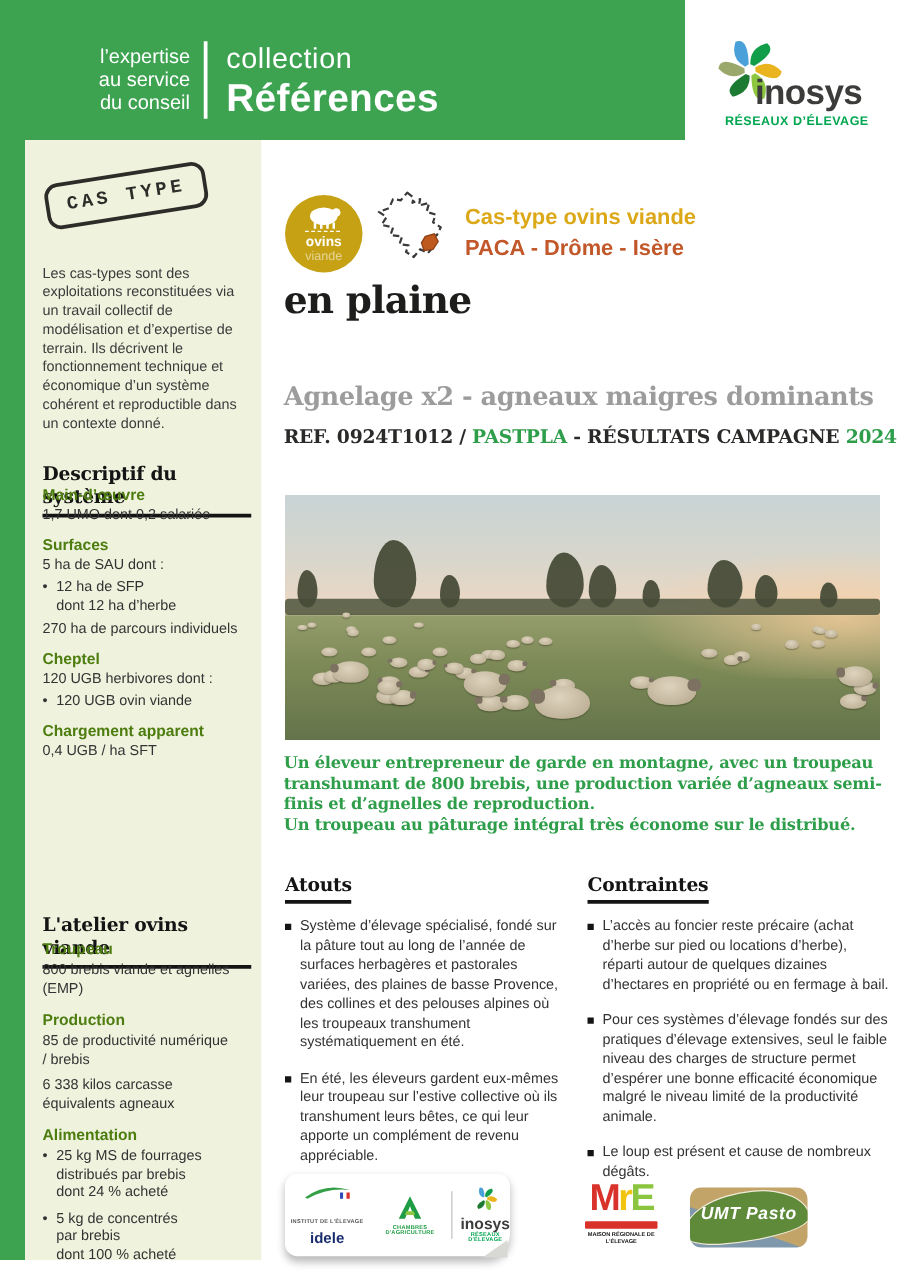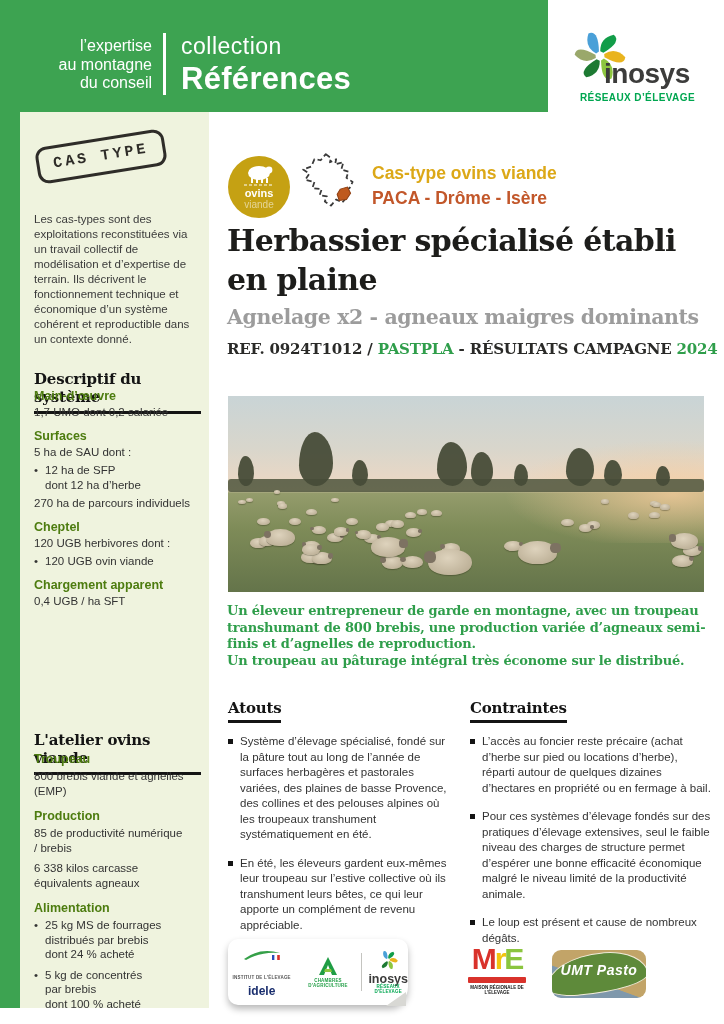--- a/index.html
+++ b/index.html
@@ -118,21 +118,21 @@
               font-style:italic; font-weight:bold; font-size:14px; letter-spacing:.5px; }
 </style>
 </head>
 <body>
 
 <div class="page">
 
   <div class="header">
     <div class="tagline">
       <div>l’expertise</div>
-      <div>au montagne</div>
+      <div>au service</div>
       <div>du conseil</div>
     </div>
     <div class="hdr-divider"></div>
     <div class="collection-wrap">
       <div class="collection-label">collection</div>
       <div class="collection-title">Références</div>
     </div>
   </div>
 
   <div class="brand">
@@ -203,21 +203,20 @@
     </svg>
   </div>
   <svg class="map" width="66" height="70" viewBox="0 0 64 66">
     <path d="M26,3 L31,7 L30,11 L36,8 L35,13 L43,11 L41,18 L48,20 L46,26 L52,30 L49,36 L44,38 L47,44 L42,50 L36,47 L31,53 L25,49 L27,44 L20,43 L22,37 L13,36 L15,30 L6,28 L10,22 L4,18 L12,15 L15,8 L21,9 Z" fill="none" stroke="#3a3a3a" stroke-width="1.7" stroke-dasharray="5 3" stroke-linejoin="round"></path>
     <path d="M40,37 L47,35 L50,41 L46,47 L39,48 L37,42 Z" fill="#bf5a1e" stroke="#8f3f12" stroke-width="1"></path>
   </svg>
   <div class="kicker">Cas-type ovins viande</div>
   <div class="region">PACA - Drôme - Isère</div>
 
   <div class="title">
-    <span style="display:block">Herbassier spécialisé établi</span>
     <span style="display:block">en plaine</span>
   </div>
   <div class="subtitle">Agnelage x2 - agneaux maigres dominants</div>
   <div class="refline">
     <span>REF. 0924T1012 / </span><span class="grn">PASTPLA</span><span> - RÉSULTATS CAMPAGNE </span><span class="grn">2024</span>
   </div>
 
   <div class="photo">
     <div class="glow"></div>
     <div class="hedge"></div>

